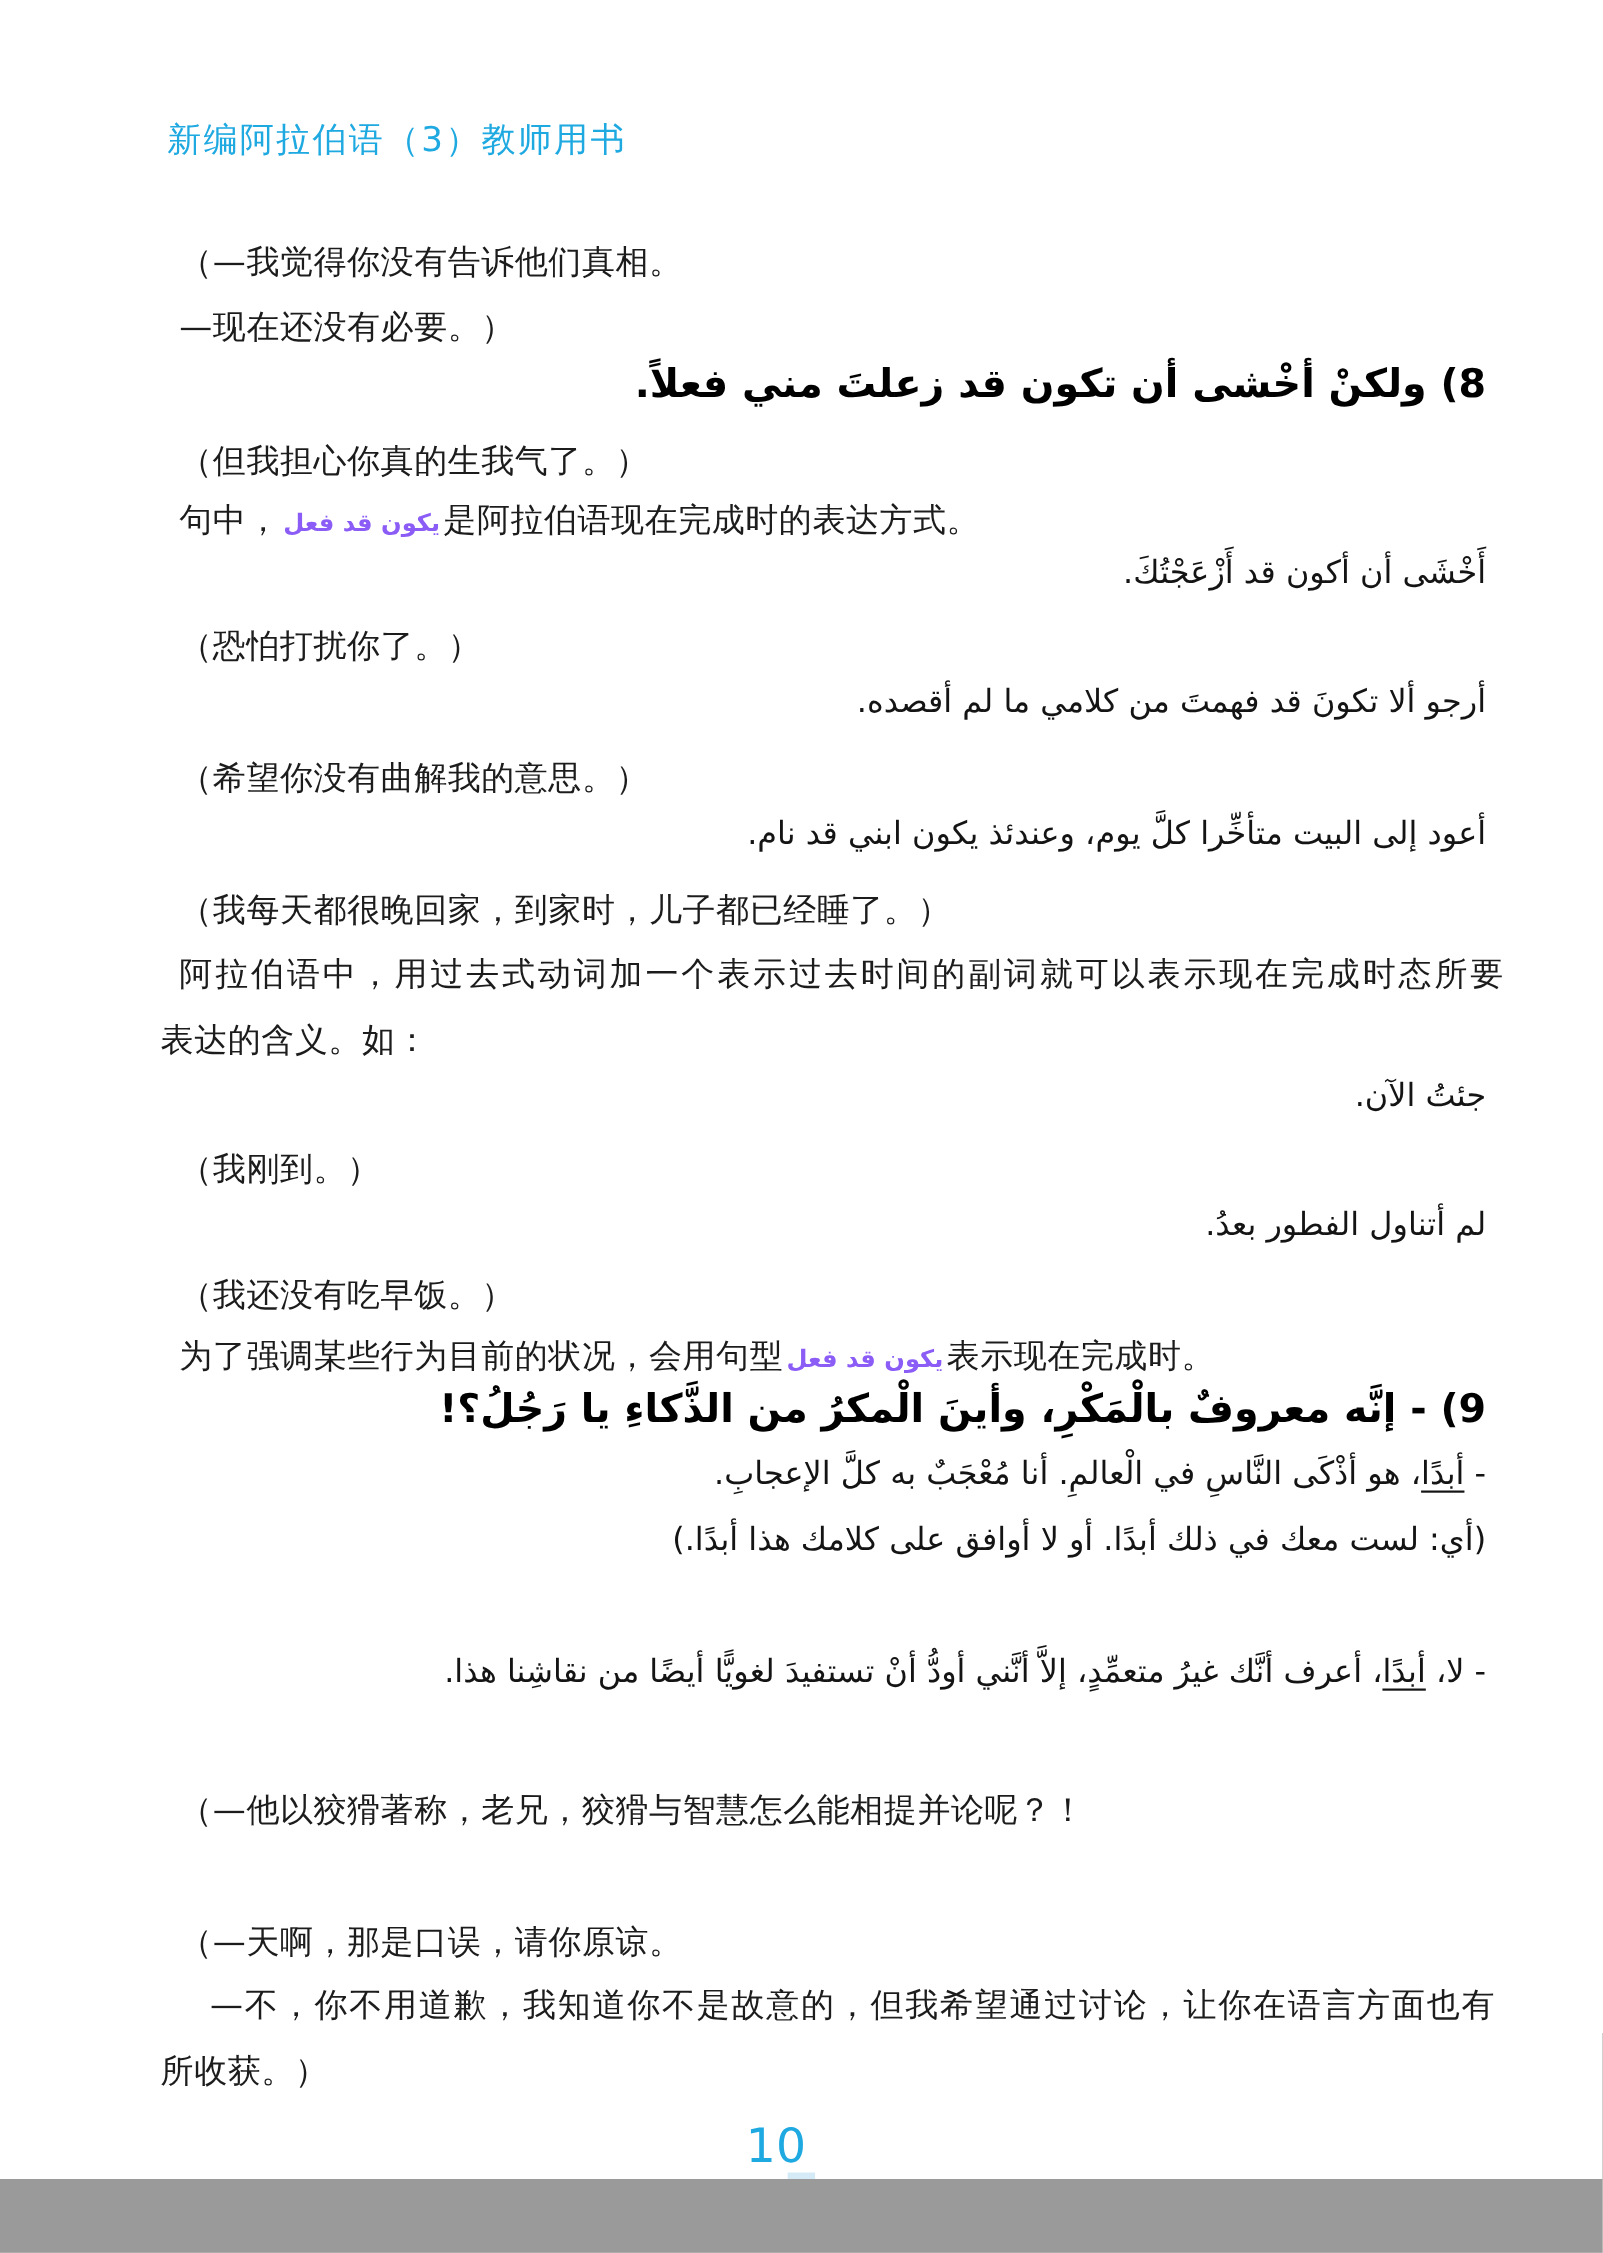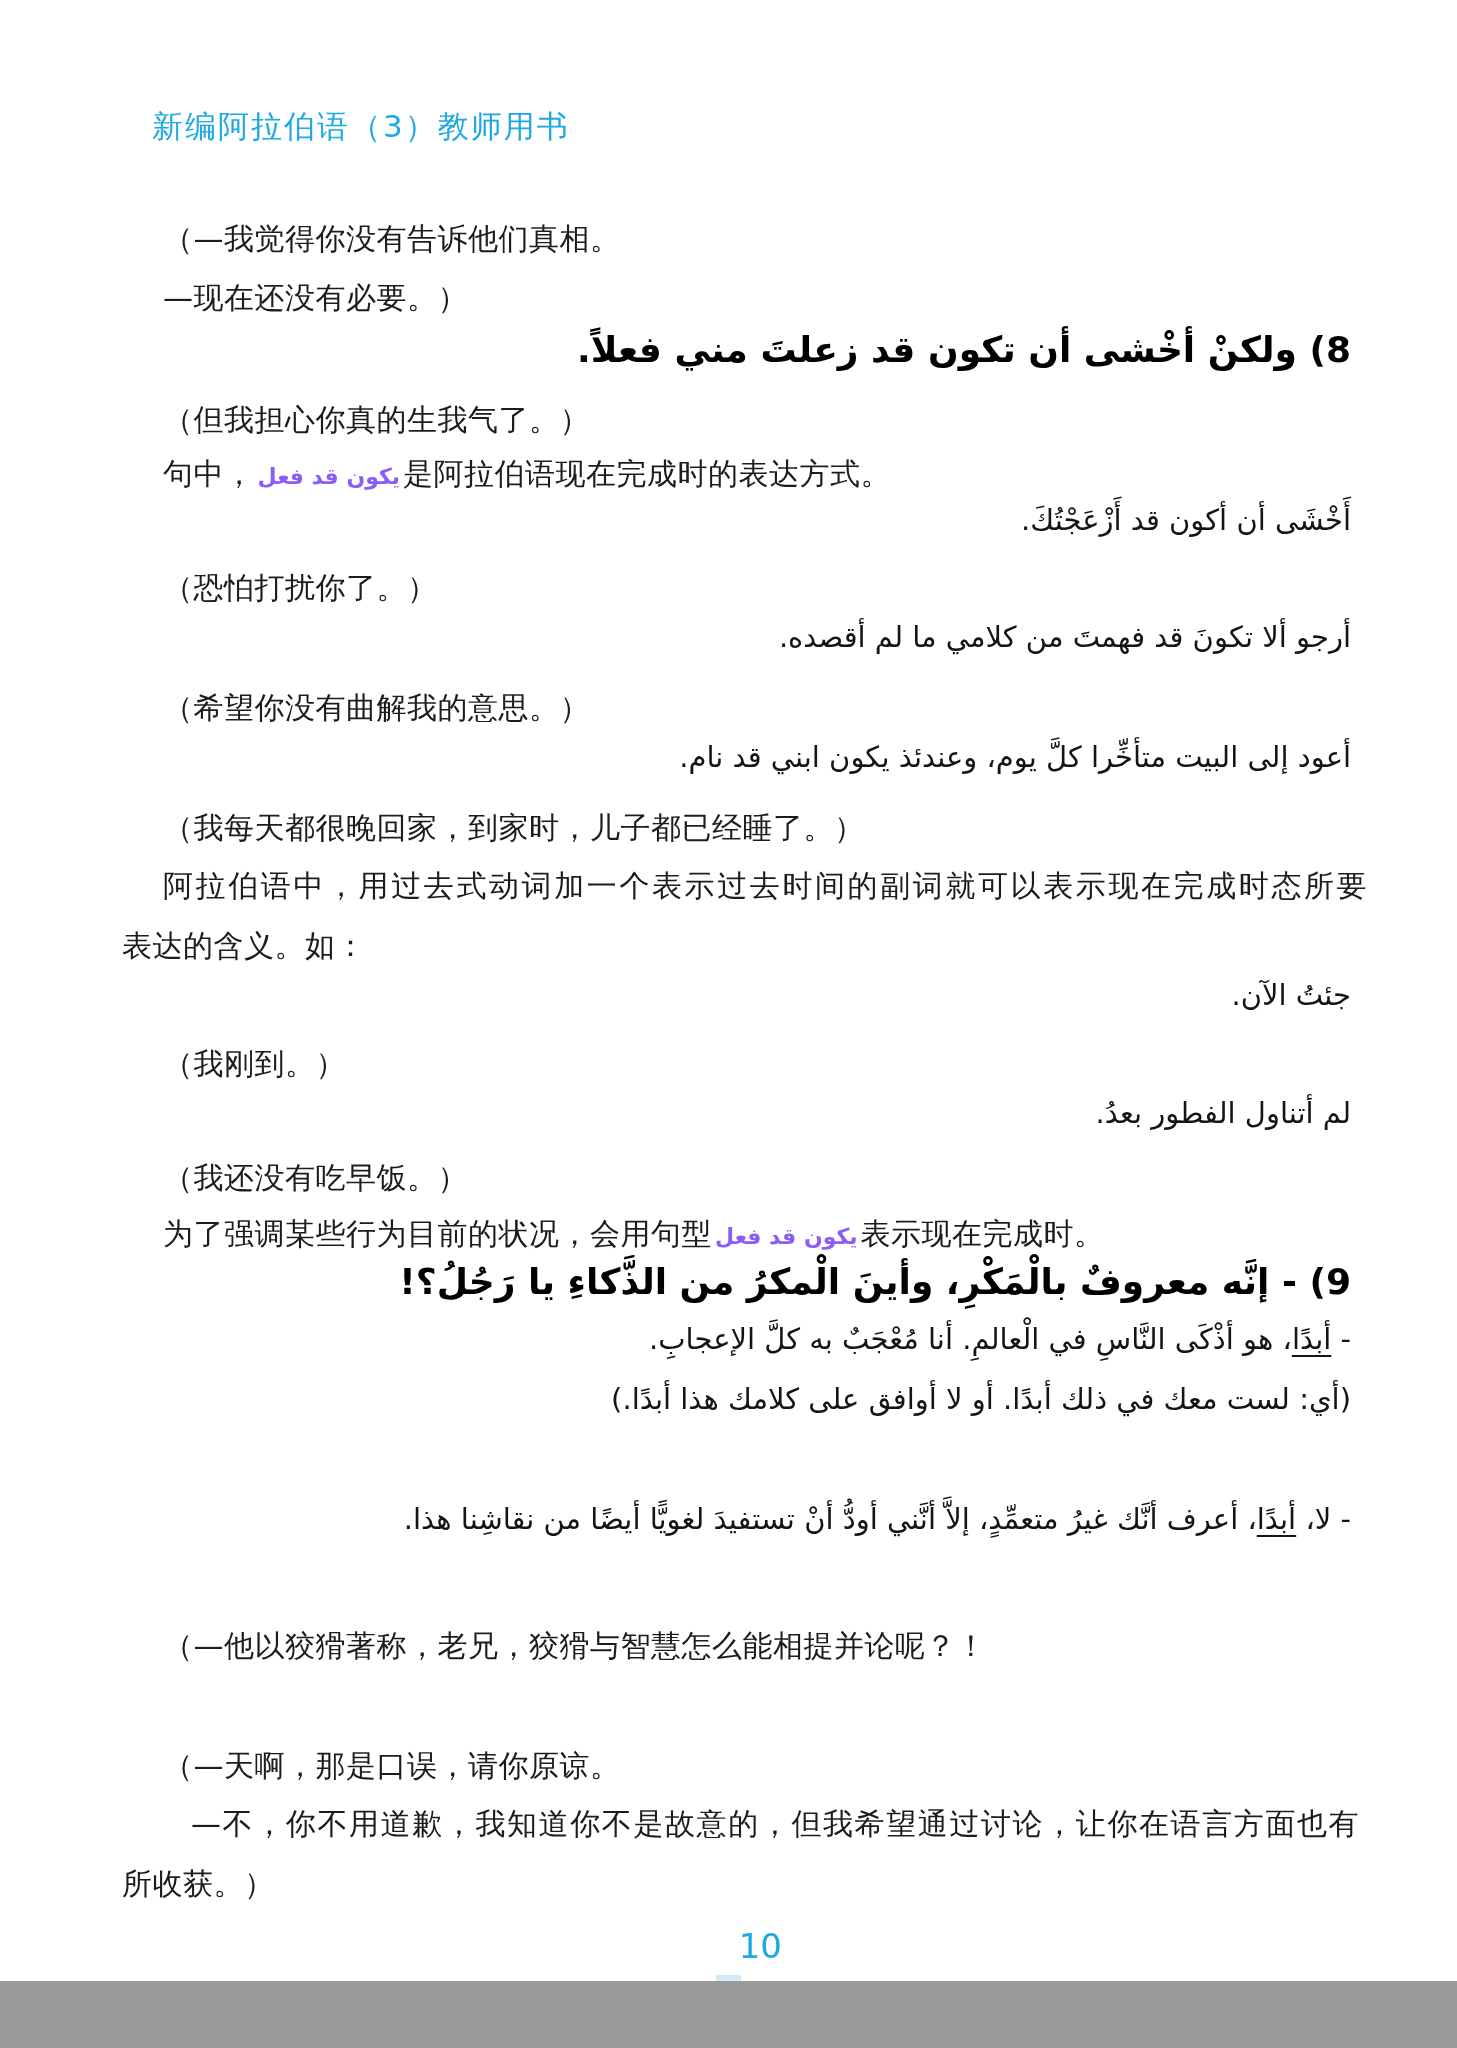--- a/index.html
+++ b/index.html
@@ -16,21 +16,21 @@
     font-size:31px;letter-spacing:2px;
     color:#1fa9e1;white-space:nowrap;
   }
   
   .cn{
     position:absolute;left:163px;
     font-size:30px;color:#1c1c1c;
     white-space:nowrap;letter-spacing:0.5px;
     line-height:1.2;
   }
-  .cn.flush{left:122px;}
+  .cn.flush{left:146px;}
   .cn.ls25{letter-spacing:2.6px;}
   .cn.ls15{letter-spacing:1.6px;margin-left:28px;}
   
   .ar{
     position:absolute;right:106px;
     direction:rtl;text-align:right;
     font-size:29px;color:#141414;
     white-space:nowrap;line-height:1.45;
   }
   .ar.bold-head{
@@ -39,21 +39,21 @@
   .ar .uword{text-decoration:underline;text-underline-offset:6px;}
   
   .cn .ar-inline{
     direction:rtl;unicode-bidi:embed;
     font-weight:bold;font-size:22px;color:#8b5cf6;
     padding:0 3px;
   }
   
   .page-number{
     position:absolute;left:678px;top:1926px;width:104px;
-    text-align:right;font-size:34px;color:#1fa9e1;
+    text-align:left;font-size:43px;color:#1fa9e1;
   }
   .footer-bar{
     position:absolute;left:716px;top:1975px;
     width:25px;height:73px;
     background:#d5eaf7;
   }
 </style>
 </head>
 <body>
 

